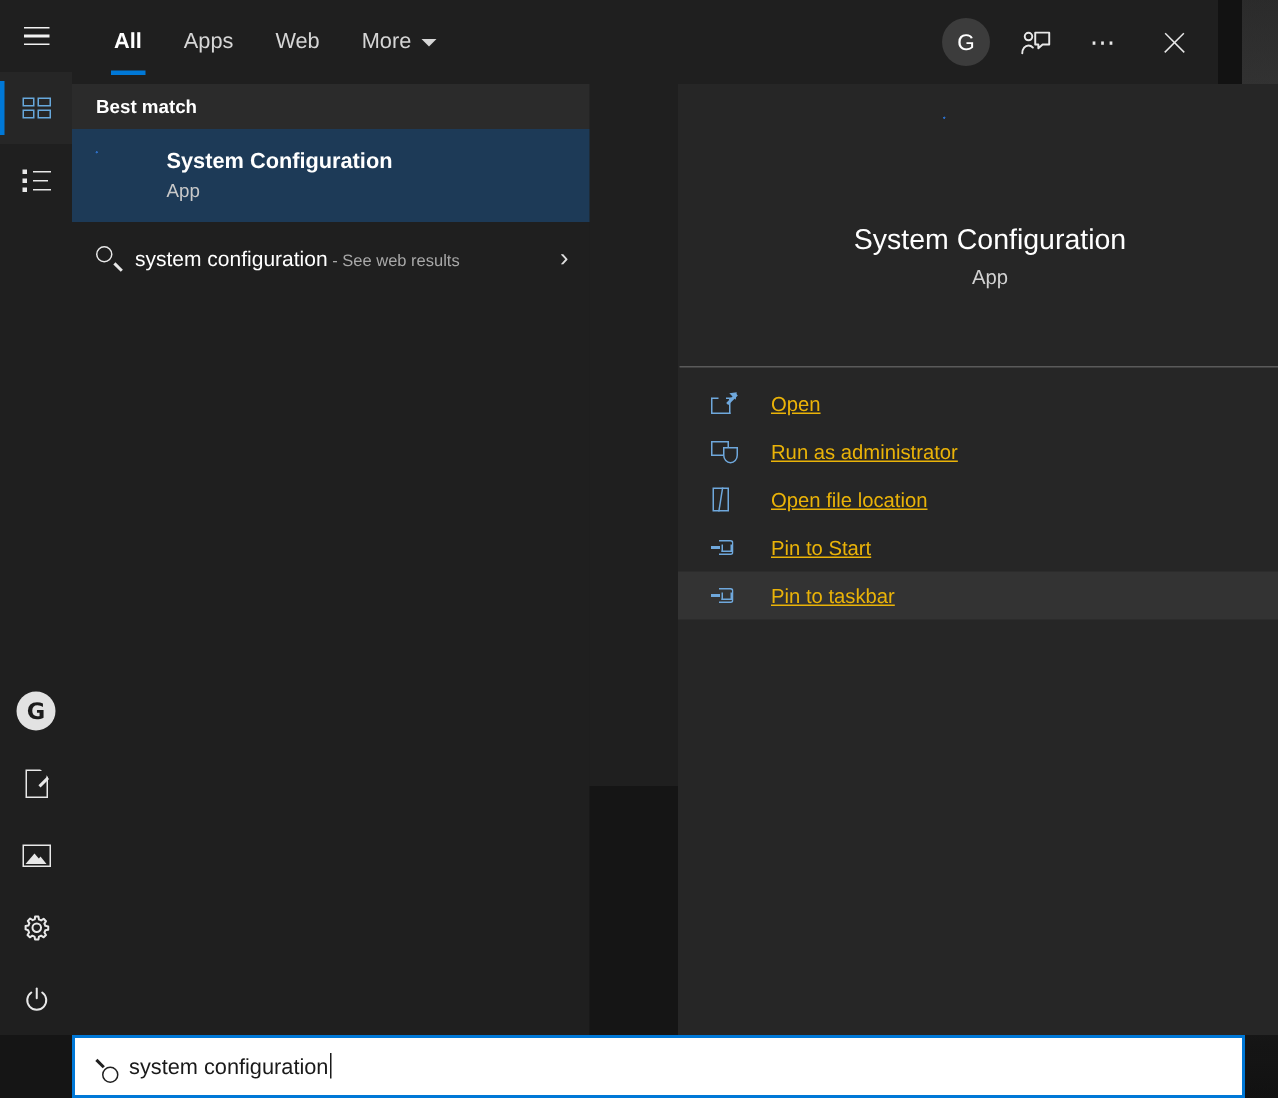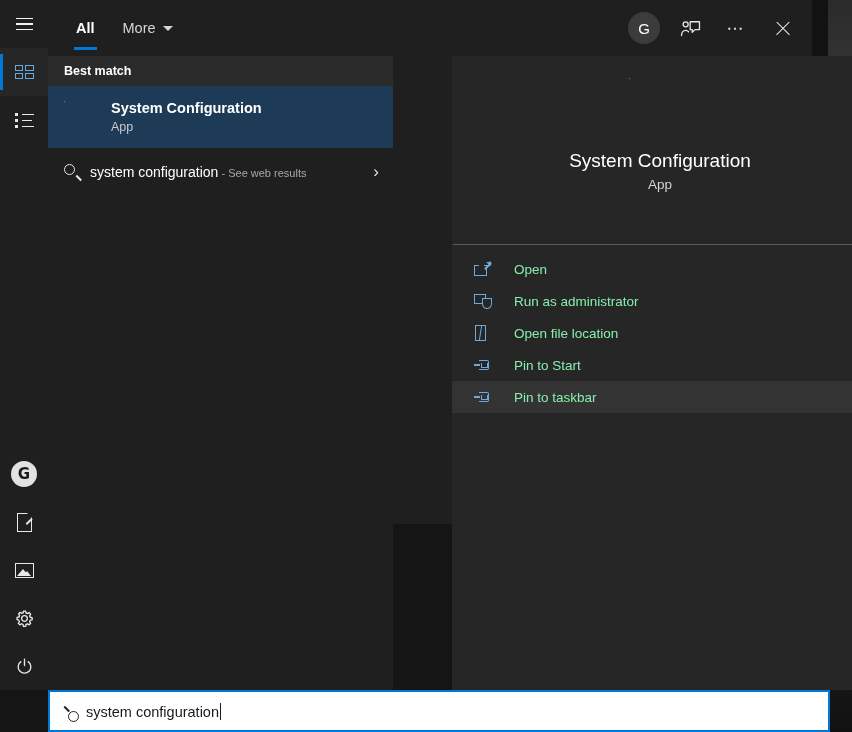--- a/index.html
+++ b/index.html
@@ -348,21 +348,21 @@
     cursor: default;
   }
   .action-row.hover { background: #333333; }
   .action-row .a-icon {
     width: 22px; height: 20px;
     margin-right: 18px;
     flex: 0 0 auto;
     display: flex; align-items: center; justify-content: flex-start;
     color: #6fa8dc;
   }
-  .action-row .a-label { color: #86efac; font-size: 13.5px; }
+  .action-row .a-label { color: #eab308; font-size: 13.5px; text-decoration: underline; }
 
   
   .ic-open { width: 17px; height: 14px; position: relative; }
   .ic-open .bx {
     position: absolute; left: 0; bottom: 0;
     width: 13px; height: 11px; box-sizing: border-box;
     border: 1.5px solid currentColor;
     border-top-color: transparent;
   }
   .ic-open .bx::before {
@@ -603,20 +603,28 @@
     </div>
   </div>
 
   <div id="panel">
 
     <div id="tabbar">
       <div class="tabs">
         <div class="tab active">
           <span>All</span>
           <span class="underline"></span>
+        </div>
+        <div class="tab">
+          <span>Apps</span>
+
+        </div>
+        <div class="tab">
+          <span>Web</span>
+
         </div>
         <div class="tab">
           <span>More</span>
           <span class="caret"></span>
 
         </div>
       </div>
 
       <div class="hdr-right">
         <div class="hdr-btn">

